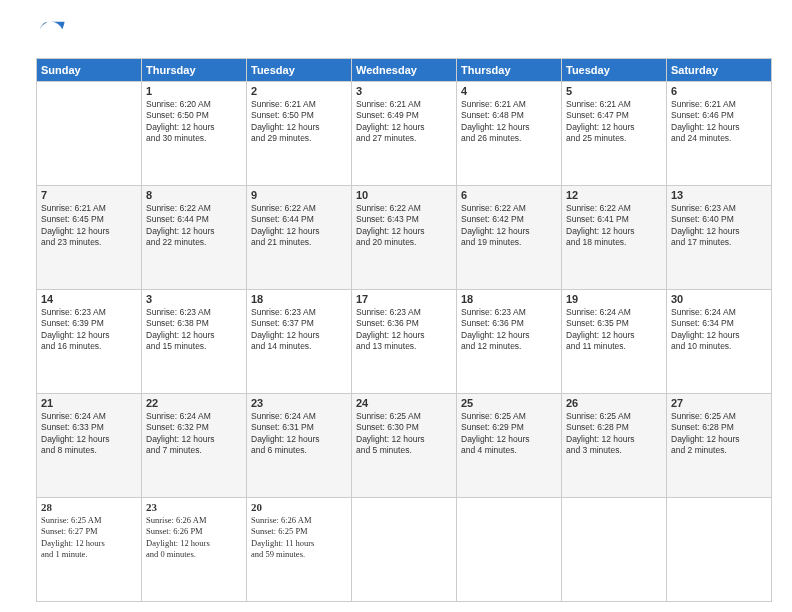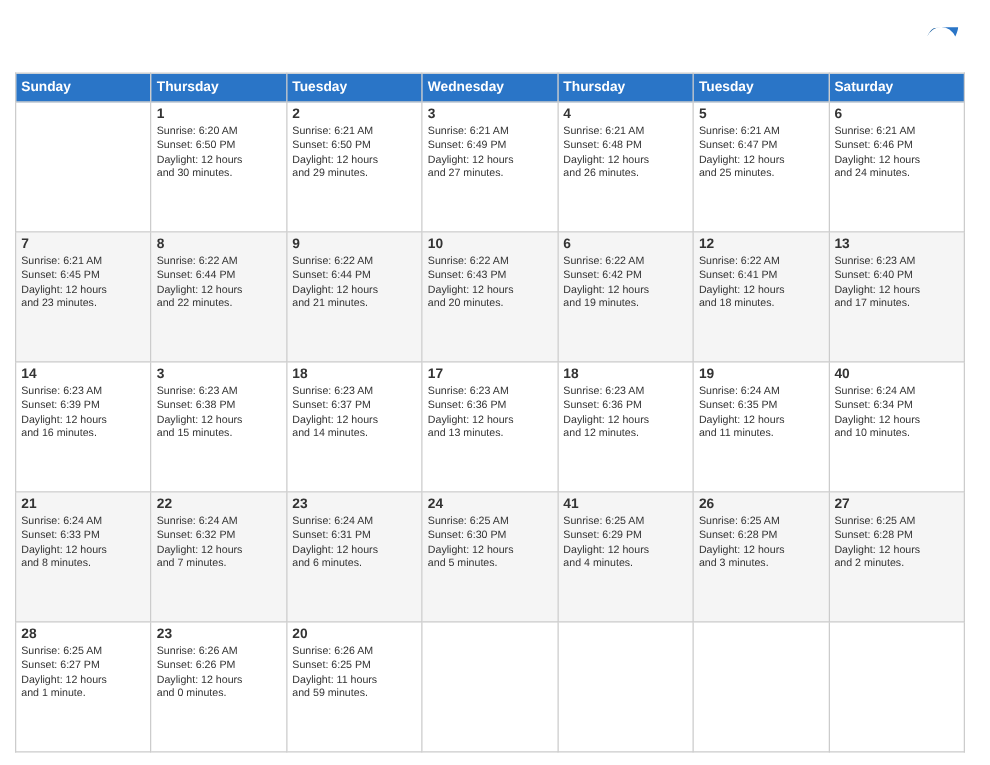--- a/index.html
+++ b/index.html
@@ -6,24 +6,23 @@
     body {
       width: 792px;
       height: 612px;
       background: #fff;
       font-family: Arial, sans-serif;
       overflow: hidden;
     }
     .page {
       width: 792px;
       height: 612px;
-      padding: 18px 20px 10px 12px;
+      padding: 18px 20px 10px 36px;
       display: flex;
       flex-direction: column;
-      align-items: flex-end;
     }
     .header {
       display: flex;
       justify-content: space-between;
       align-items: flex-start;
       margin-bottom: 10px;
     }
     .logo {
       display: flex;
       align-items: center;
@@ -90,20 +89,21 @@
     .cell-info {
       font-size: 8.5px;
       color: #333;
       line-height: 1.35;
     }
     .empty-cell {
       background: #f9f9f9;
     }
     .last-row td {
       height: 68px;
+      font-family: Liberation Serif, serif;
     }
   </style>
 </head>
 <body>
 
 <div class="page">
   <div class="header">
     <div class="logo">
       <svg class="logo-icon" viewBox="0 0 40 40" xmlns="http://www.w3.org/2000/svg">
         <path d="M20 5 Q30 5 35 15 Q38 8 38 5 Z" fill="#2a75c7"></path>
@@ -209,21 +209,21 @@
           </td>
           <td>
             <span class="day-number">18</span>
             <div class="cell-info">Sunrise: 6:23 AM<br>Sunset: 6:36 PM<br>Daylight: 12 hours<br>and 12 minutes.</div>
           </td>
           <td>
             <span class="day-number">19</span>
             <div class="cell-info">Sunrise: 6:24 AM<br>Sunset: 6:35 PM<br>Daylight: 12 hours<br>and 11 minutes.</div>
           </td>
           <td>
-            <span class="day-number">40</span>
+            <span class="day-number">30</span>
             <div class="cell-info">Sunrise: 6:24 AM<br>Sunset: 6:34 PM<br>Daylight: 12 hours<br>and 10 minutes.</div>
           </td>
         </tr>
         <tr>
           <td>
             <span class="day-number">21</span>
             <div class="cell-info">Sunrise: 6:24 AM<br>Sunset: 6:33 PM<br>Daylight: 12 hours<br>and 8 minutes.</div>
           </td>
           <td>
             <span class="day-number">22</span>
@@ -231,21 +231,21 @@
           </td>
           <td>
             <span class="day-number">23</span>
             <div class="cell-info">Sunrise: 6:24 AM<br>Sunset: 6:31 PM<br>Daylight: 12 hours<br>and 6 minutes.</div>
           </td>
           <td>
             <span class="day-number">24</span>
             <div class="cell-info">Sunrise: 6:25 AM<br>Sunset: 6:30 PM<br>Daylight: 12 hours<br>and 5 minutes.</div>
           </td>
           <td>
-            <span class="day-number">41</span>
+            <span class="day-number">25</span>
             <div class="cell-info">Sunrise: 6:25 AM<br>Sunset: 6:29 PM<br>Daylight: 12 hours<br>and 4 minutes.</div>
           </td>
           <td>
             <span class="day-number">26</span>
             <div class="cell-info">Sunrise: 6:25 AM<br>Sunset: 6:28 PM<br>Daylight: 12 hours<br>and 3 minutes.</div>
           </td>
           <td>
             <span class="day-number">27</span>
             <div class="cell-info">Sunrise: 6:25 AM<br>Sunset: 6:28 PM<br>Daylight: 12 hours<br>and 2 minutes.</div>
           </td>

